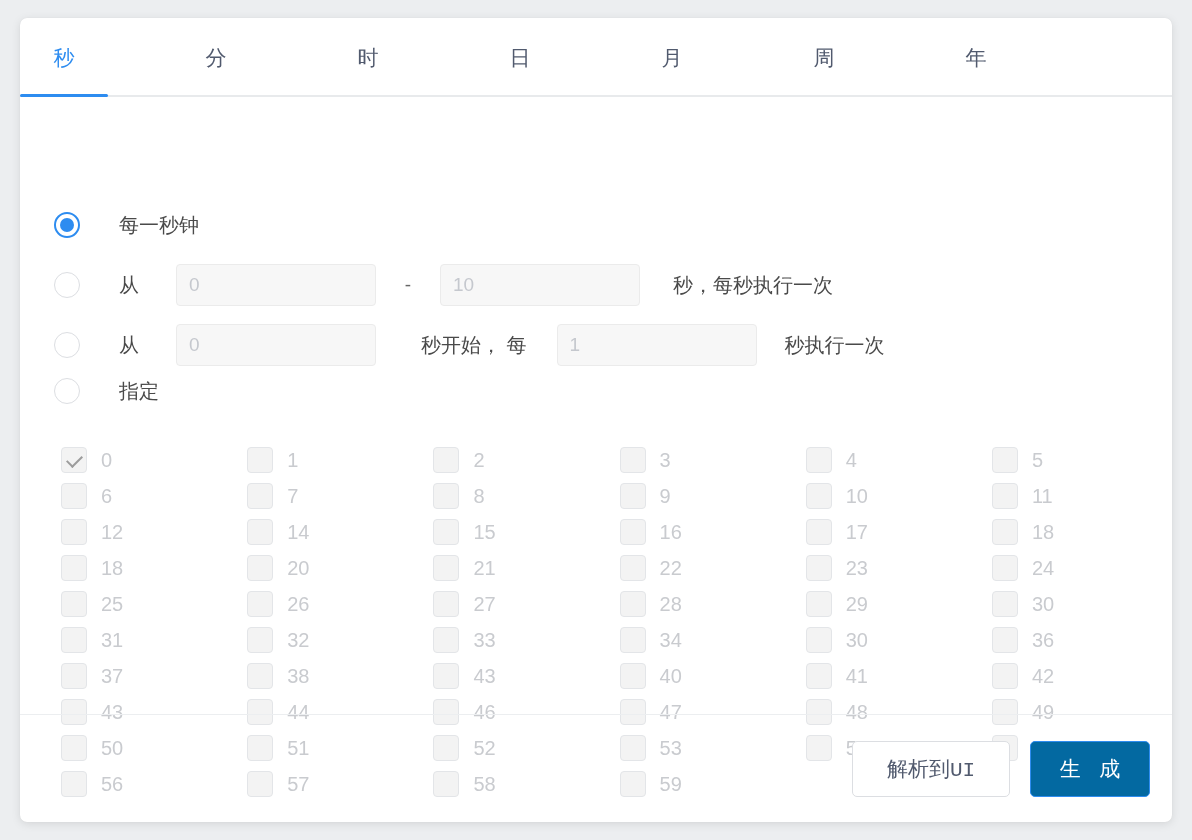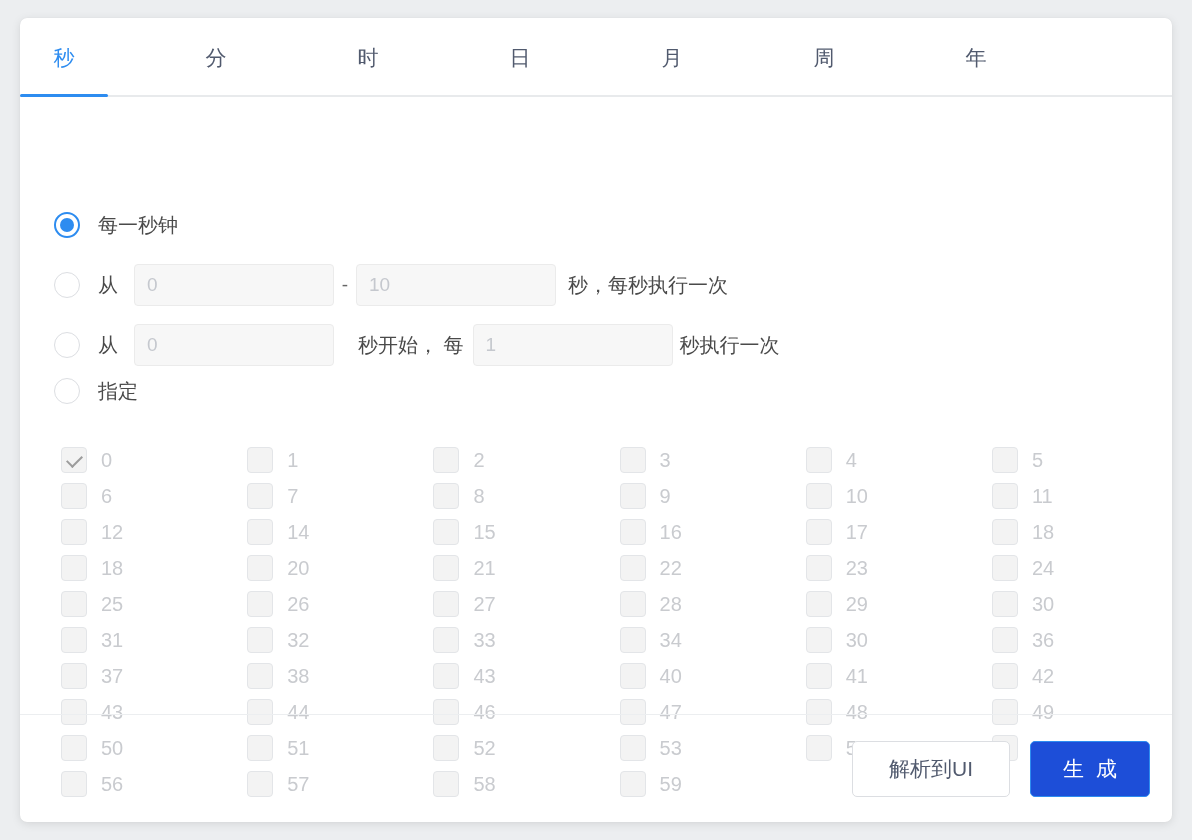--- a/index.html
+++ b/index.html
@@ -59,20 +59,21 @@
 
   
   .body { padding: 0; position: relative; }
 
   .opt-row {
     position: absolute;
     left: 34px;
     display: flex;
     align-items: center;
     height: 42px;
+    gap: 21px;
   }
   .opt-row.r1 { top: 107px; }
   .opt-row.r2 { top: 167px; }
   .opt-row.r3 { top: 227px; }
   .opt-row.r4 { top: 273px; }
 
   .radio {
     width: 26px;
     height: 26px;
     border-radius: 50%;
@@ -177,38 +178,38 @@
     top: 696px;
     width: 1152px;
     height: 108px;
     border-top: 1px solid #eceef0;
     display: flex;
     align-items: center;
     justify-content: flex-end;
     padding-right: 22px;
   }
   .btn {
-    font-family: Liberation Sans, sans-serif;
+    font-family: Liberation Mono, monospace;
     font-size: 21px;
     border-radius: 5px;
     cursor: pointer;
     display: flex;
     align-items: center;
     justify-content: center;
     height: 56px;
   }
   .btn-default {
     width: 158px;
     background: #ffffff;
     border: 1px solid #dcdee2;
     color: #515a6e;
   }
   .btn-primary {
     width: 120px;
-    background: #1d4ed8;
+    background: #0369a1;
     border: 1px solid #2d8cf0;
     color: #ffffff;
     margin-left: 20px;
     letter-spacing: 3px;
     padding-left: 3px;
   }
 </style>
 </head>
 <body>
 

